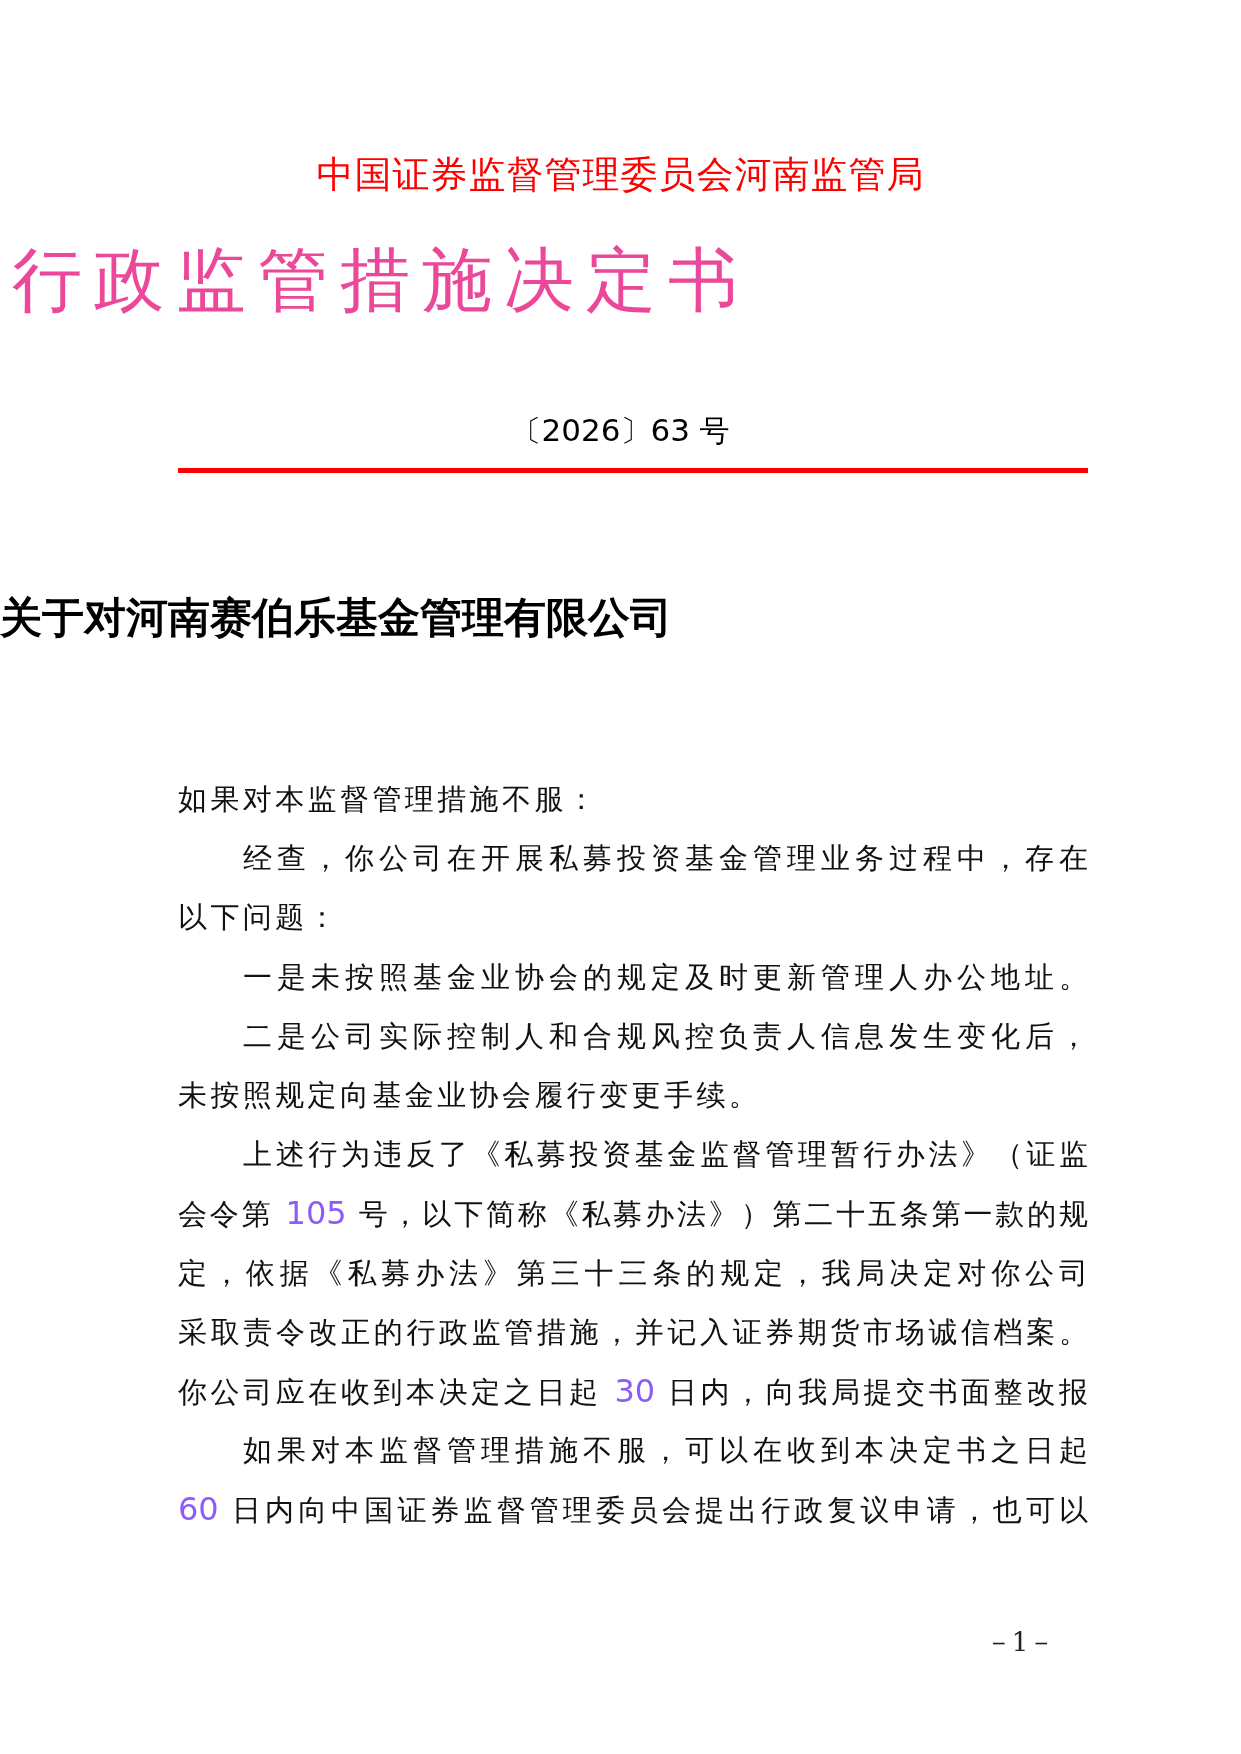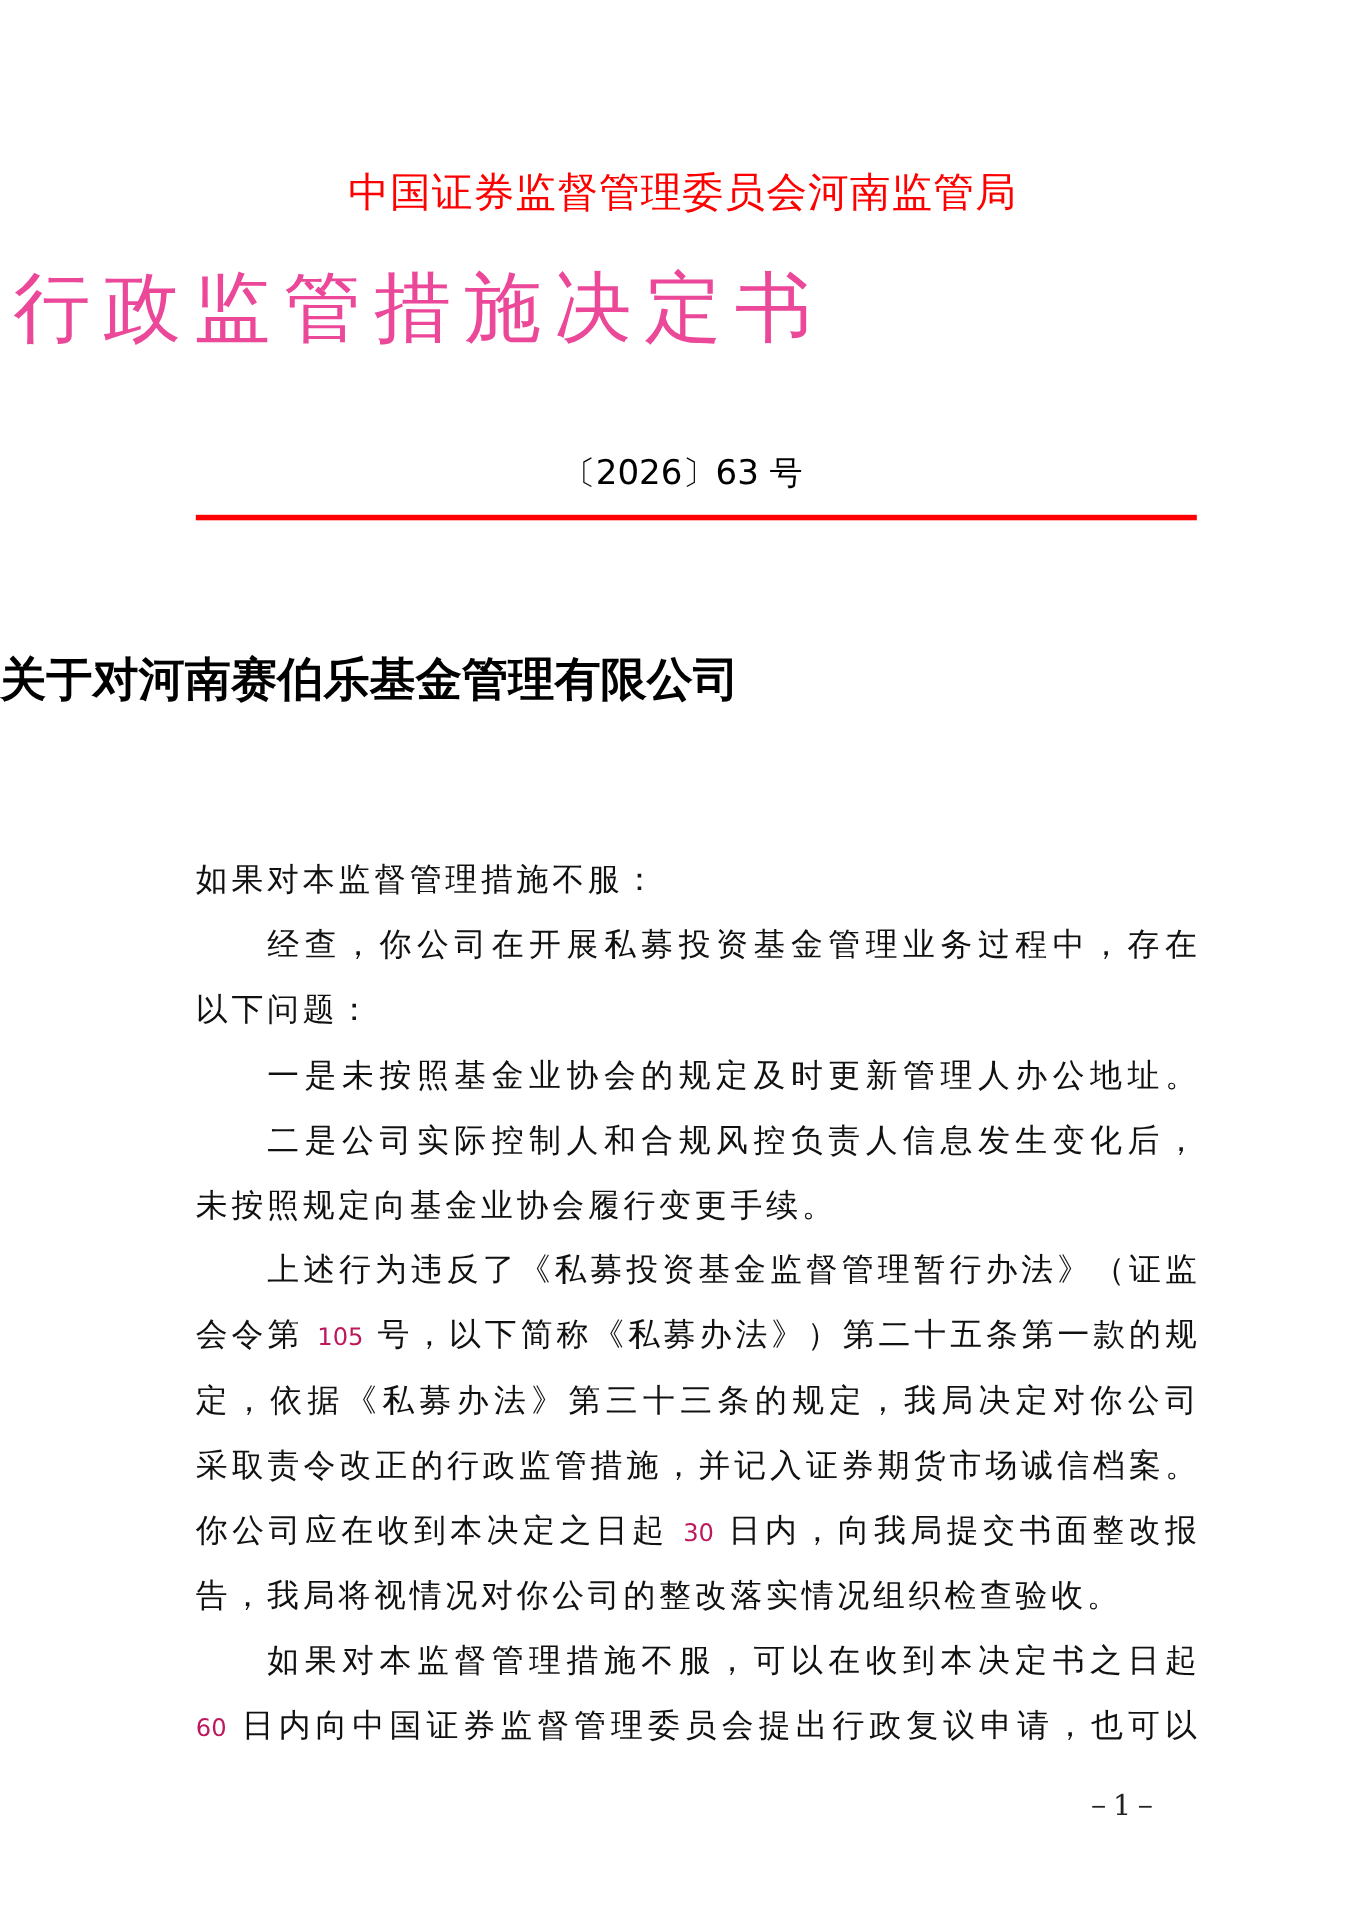--- a/index.html
+++ b/index.html
@@ -108,22 +108,22 @@
       font-size: 29px;
       text-align: justify;
       text-align-last: justify;
       white-space: nowrap;
       overflow: visible;
       color: #111111;
     }
     .line.indent { padding-left: 65px; }
     .line.ragged { text-align-last: left; letter-spacing: 3.4px; }
     .line .num {
-      font-size: 22px;
-      color: #be185d;
+      font-size: 32px;
+      color: #8b5cf6;
     }
     
     .page-number {
       position: absolute;
       left: 960px;
       top: 1622px;
       width: 120px;
       height: 40px;
       text-align: center;
       font-family: "DejaVu Serif", "Liberation Serif", serif;
@@ -156,20 +156,19 @@
       <span class="line indent">经查，你公司在开展私募投资基金管理业务过程中，存在</span>
       <span class="line ragged">以下问题：</span>
       <span class="line indent">一是未按照基金业协会的规定及时更新管理人办公地址。</span>
       <span class="line indent">二是公司实际控制人和合规风控负责人信息发生变化后，</span>
       <span class="line ragged">未按照规定向基金业协会履行变更手续。</span>
       <span class="line indent">上述行为违反了《私募投资基金监督管理暂行办法》（证监</span>
       <span class="line"><span>会令第 </span><span class="num">105</span><span> 号，以下简称《私募办法》）第二十五条第一款的规</span></span>
       <span class="line">定，依据《私募办法》第三十三条的规定，我局决定对你公司</span>
       <span class="line">采取责令改正的行政监管措施，并记入证券期货市场诚信档案。</span>
       <span class="line"><span>你公司应在收到本决定之日起 </span><span class="num">30</span><span> 日内，向我局提交书面整改报</span></span>
-      <span class="line ragged">告，我局将视情况对你公司的整改落实情况组织检查验收。</span>
       <span class="line indent">如果对本监督管理措施不服，可以在收到本决定书之日起</span>
       <span class="line"><span></span><span class="num">60</span><span> 日内向中国证券监督管理委员会提出行政复议申请，也可以</span></span>
     </div>
 
   <div class="page-number">－1－</div>
 
 </div>
 
 </body></html>

